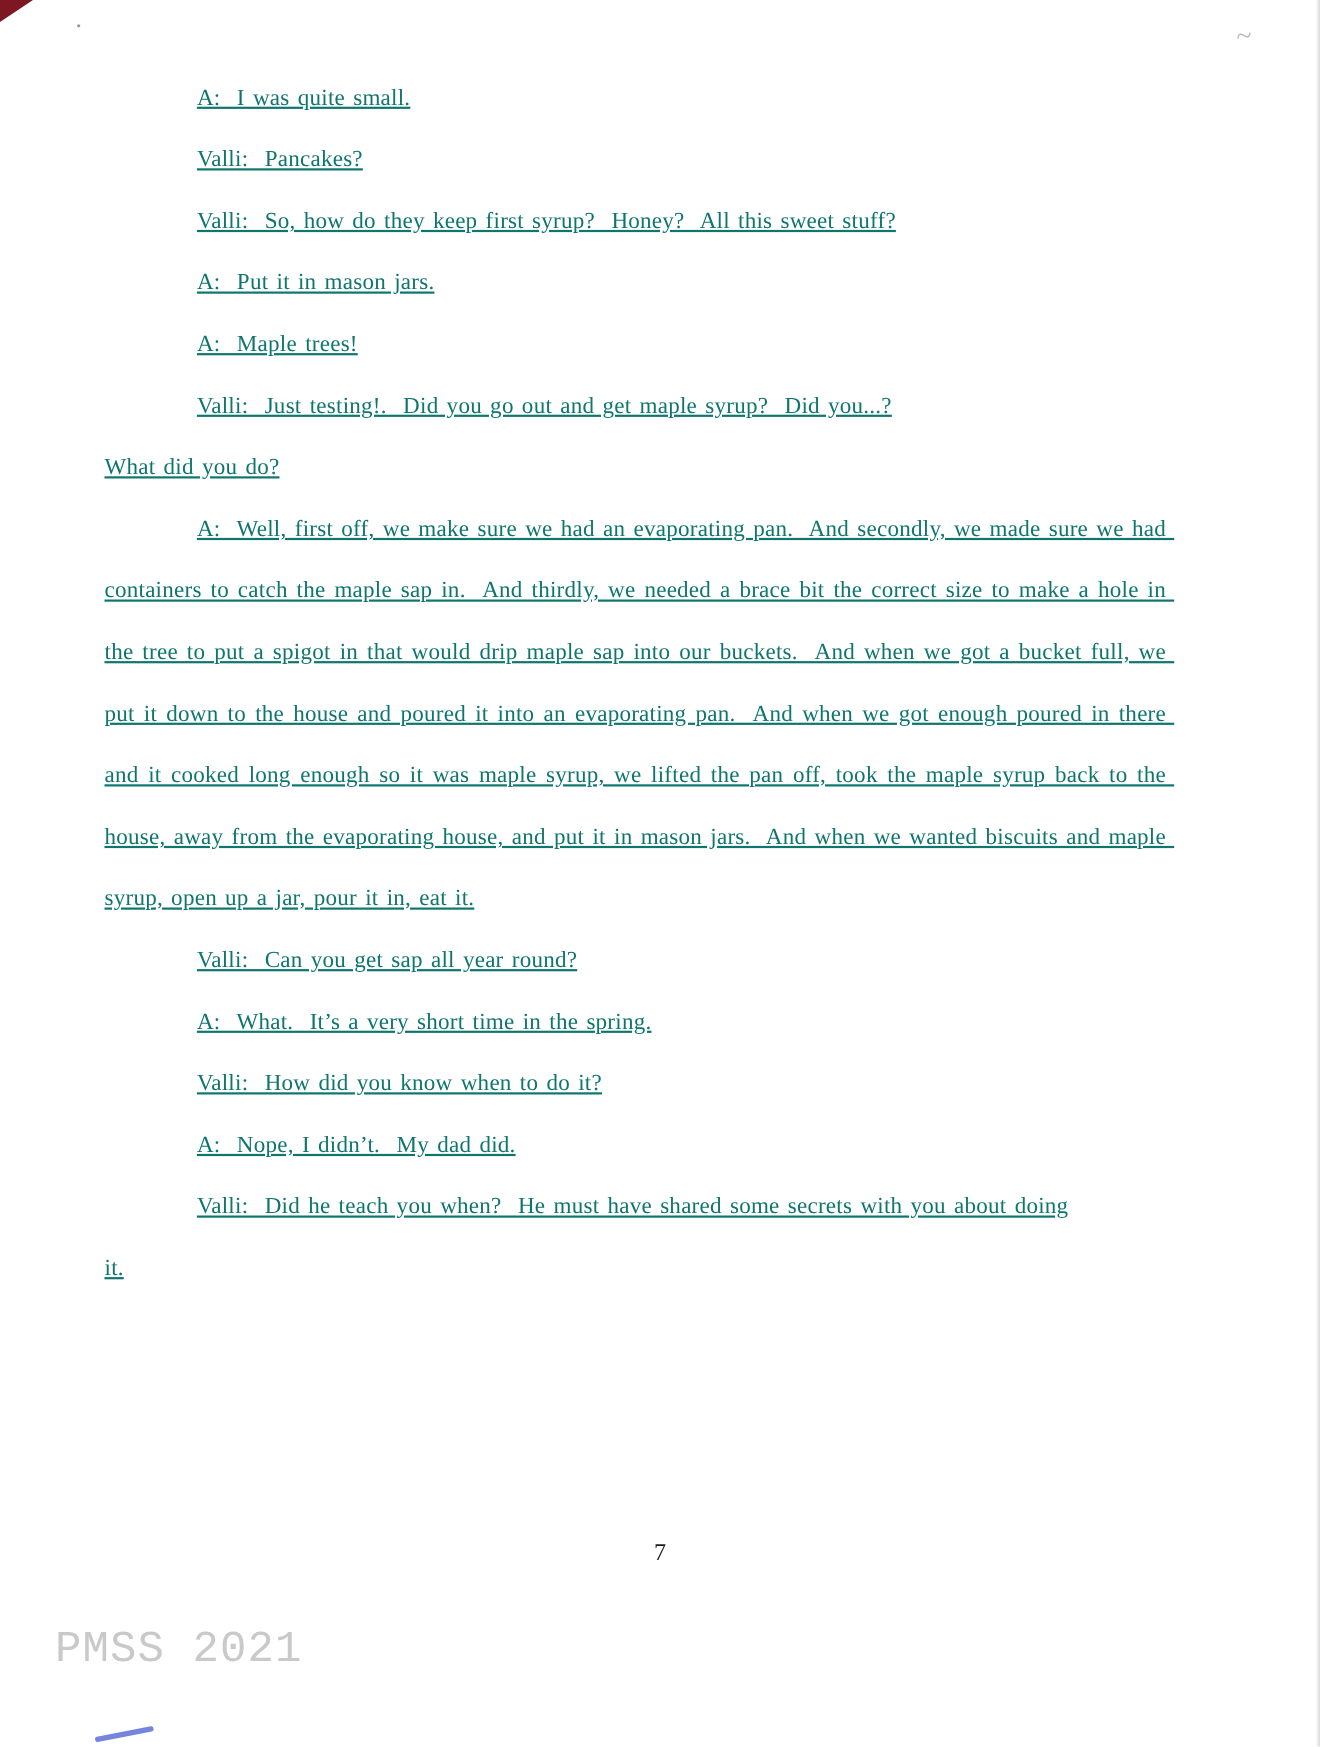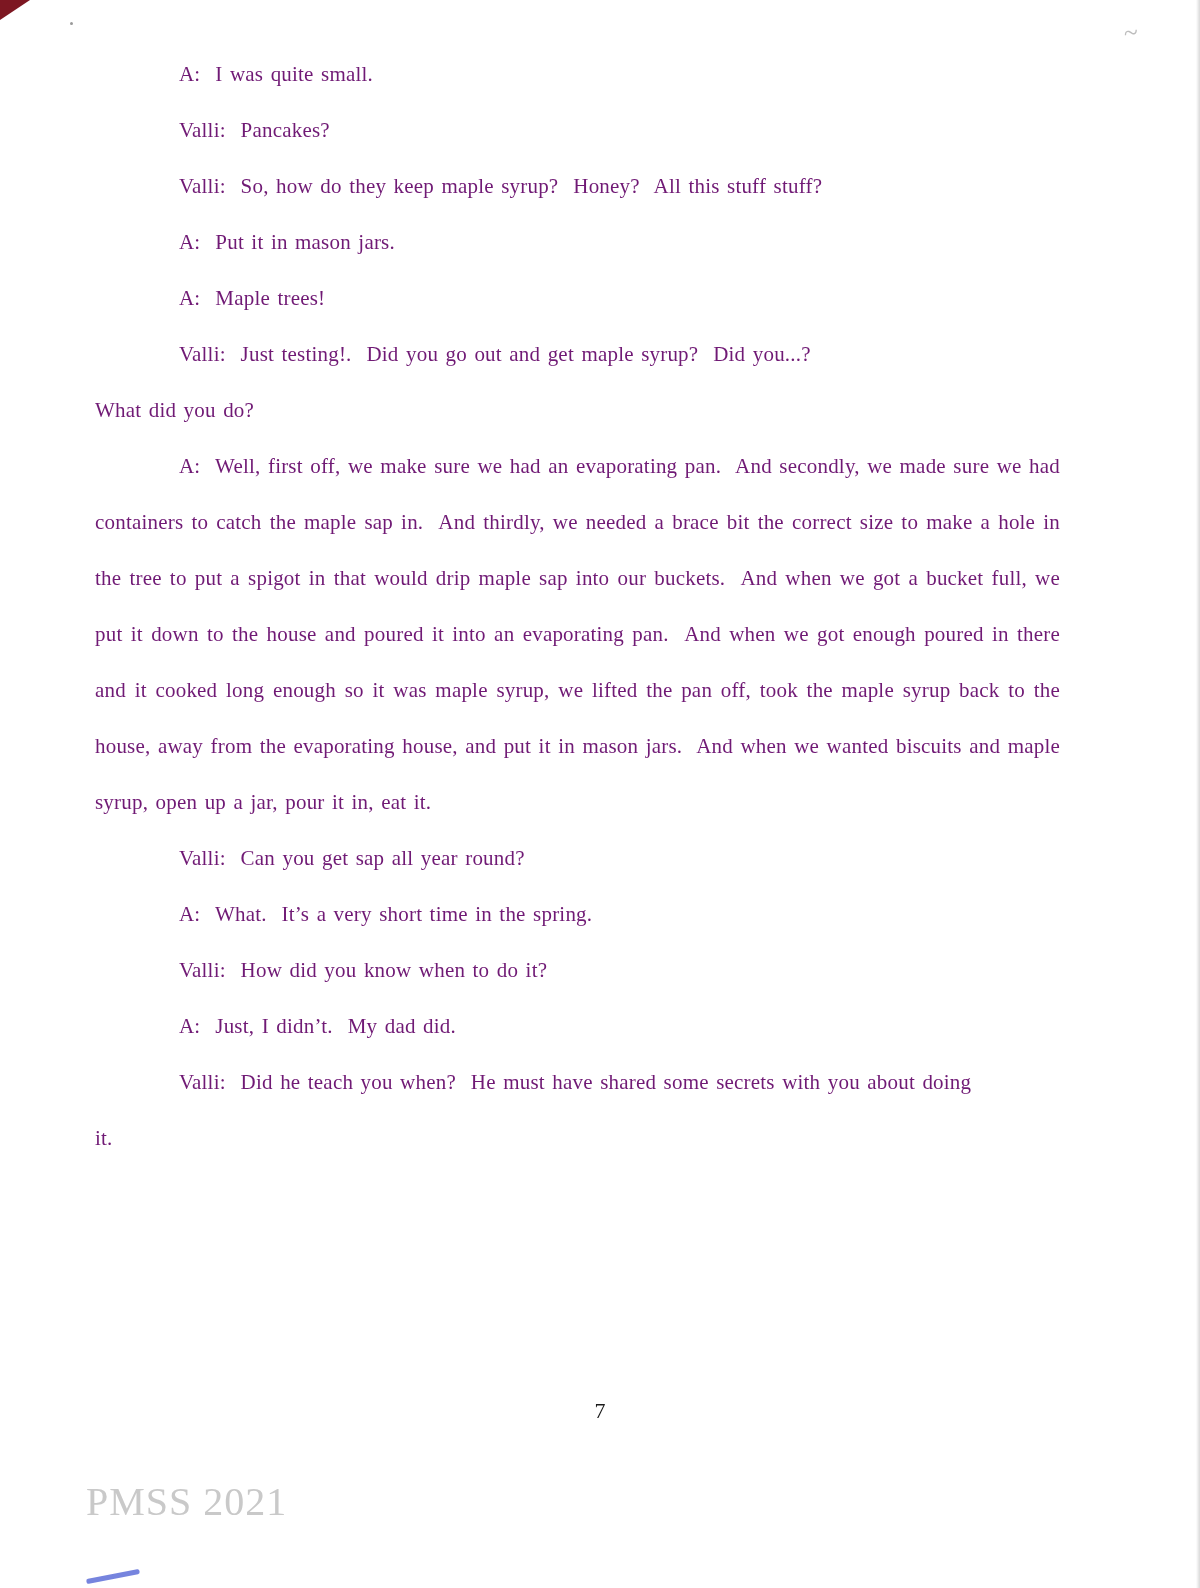--- a/index.html
+++ b/index.html
@@ -12,22 +12,23 @@
     position: relative;
     width: 1200px;
     height: 1588px;
     background: #ffffff;
     overflow: hidden;
   }
   .content {
     position: absolute;
     left: 95px;
     right: 140px;
-    top: 46px;
-    color: #701a75;
+    top: 60px;
+    color: #0f766e;
+    text-decoration: underline;
   }
   .content p {
     margin: 0;
     font-size: 21px;
     line-height: 56px;
     text-indent: 84px;
     text-align: justify;
     white-space: pre-wrap;
     word-spacing: 2px;
     letter-spacing: 0.2px;
@@ -38,25 +39,24 @@
     left: 0;
     width: 100%;
     text-align: center;
     font-size: 22px;
     color: #1a1a1a;
   }
   .watermark {
     position: absolute;
     left: 50px;
     top: 1478px;
-    font-family: Liberation Serif, serif;
+    font-family: Liberation Mono, monospace;
     font-size: 40px;
     color: #c9c9c9;
     letter-spacing: 1px;
-    margin-left: 36px;
   }
   
   .corner-red {
     position: absolute;
     top: 0;
     left: 0;
     width: 30px;
     height: 20px;
     background: #7d1722;
     clip-path: polygon(0 0, 100% 0, 0 100%);
@@ -105,30 +105,30 @@
 <div class="page">
 
   <div class="corner-red"></div>
   <div class="speck-dot"></div>
   <div class="squiggle">~</div>
   <div class="edge-shade"></div>
 
   <div class="content">
     <p>A:  I was quite small.</p>
     <p>Valli:  Pancakes?</p>
-    <p>Valli:  So, how do they keep maple syrup?  Honey?  All this stuff stuff?</p>
+    <p>Valli:  So, how do they keep first syrup?  Honey?  All this sweet stuff?</p>
     <p>A:  Put it in mason jars.</p>
     <p>A:  Maple trees!</p>
     <p>Valli:  Just testing!.  Did you go out and get maple syrup?  Did you...?
 What did you do?</p>
     <p>A:  Well, first off, we make sure we had an evaporating pan.  And secondly, we made sure we had containers to catch the maple sap in.  And thirdly, we needed a brace bit the correct size to make a hole in the tree to put a spigot in that would drip maple sap into our buckets.  And when we got a bucket full, we put it down to the house and poured it into an evaporating pan.  And when we got enough poured in there and it cooked long enough so it was maple syrup, we lifted the pan off, took the maple syrup back to the house, away from the evaporating house, and put it in mason jars.  And when we wanted biscuits and maple syrup, open up a jar, pour it in, eat it.</p>
     <p>Valli:  Can you get sap all year round?</p>
     <p>A:  What.  It’s a very short time in the spring.</p>
     <p>Valli:  How did you know when to do it?</p>
-    <p>A:  Just, I didn’t.  My dad did.</p>
+    <p>A:  Nope, I didn’t.  My dad did.</p>
     <p>Valli:  Did he teach you when?  He must have shared some secrets with you about doing
 it.</p>
   </div>
 
   <div class="page-number">7</div>
 
   <div class="watermark">PMSS 2021</div>
 
   <div class="blue-mark"></div>
 

